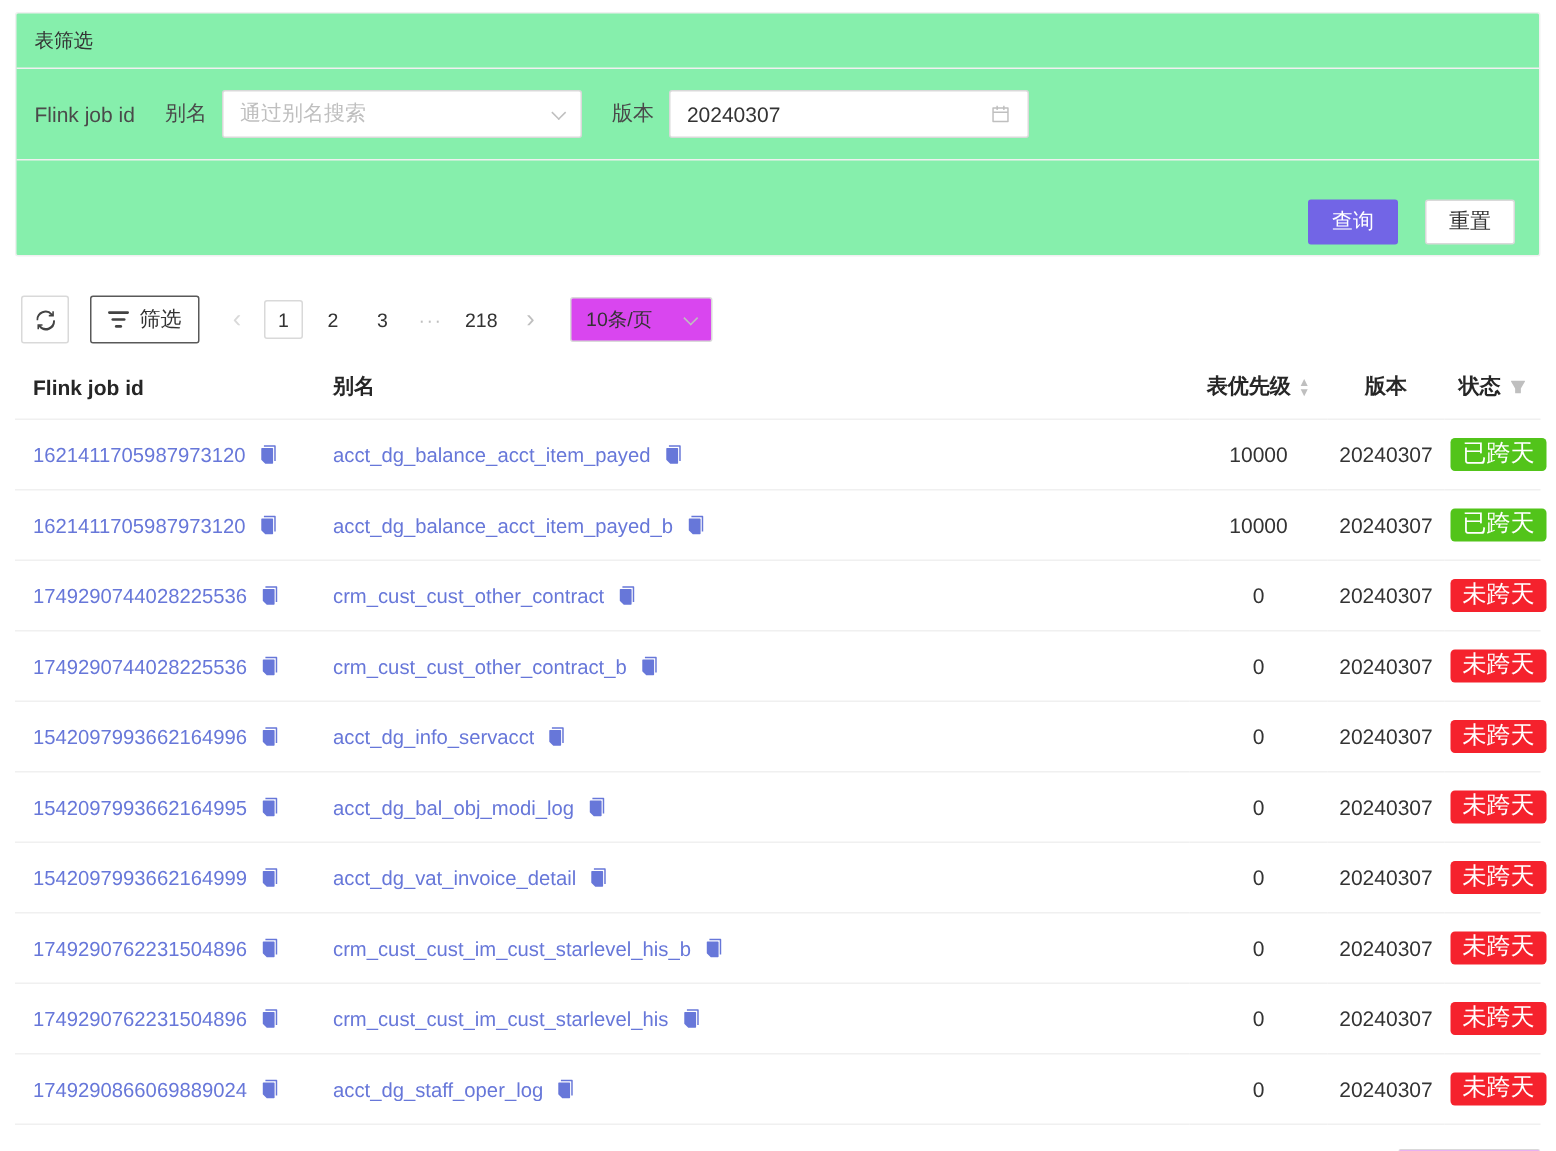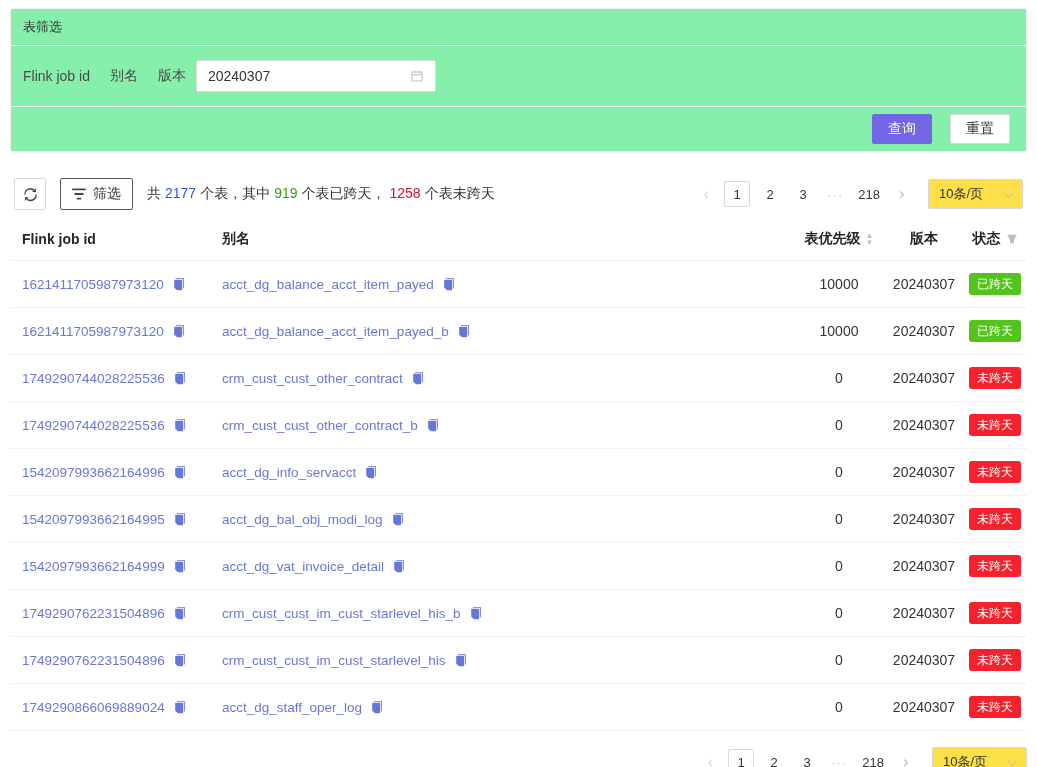--- a/index.html
+++ b/index.html
@@ -26,21 +26,21 @@
   .input-value { color:#333; }
   .chevron {
     width:7px; height:7px; flex:none;
     border-right:1.4px solid #bfbfbf; border-bottom:1.4px solid #bfbfbf;
     transform:rotate(45deg) translate(-1px,-1px);
   }
   .card-actions { display:flex; justify-content:flex-end; align-items:center; gap:18px; padding:7px 16px; }
   .btn {
     height:30px; padding:0 15px; border-radius:2px; font-size:14px;
     display:inline-flex; align-items:center; cursor:pointer;
-    border:1px solid #d9d9d9; background:#fff; color:#333;
+    border:1px solid #d9d9d9; background:#fff; color:#333;margin-top:19px;
   }
   .btn-primary { background:var(--accent-purple,#7265e6); border-color:var(--accent-purple,#7265e6); color:#fff; }
 
   
   .toolbar { display:flex; align-items:center; gap:14px; margin-top:26px; padding:0 4px; }
   .icon-btn {
     width:32px; height:32px; flex:none; border:1px solid #d9d9d9; border-radius:2px;
     background:#fff; display:flex; align-items:center; justify-content:center;
     color:#434343; cursor:pointer;
   }
@@ -62,21 +62,21 @@
     font-size:17px; color:#bfbfbf; cursor:pointer; user-select:none;
   }
   .page-arrow.disabled { color:#d9d9d9; cursor:default; }
   .page-item {
     min-width:26px; height:26px; padding:0 4px; border-radius:2px;
     display:flex; align-items:center; justify-content:center; color:#333; cursor:pointer;
   }
   .page-item.active { border:1px solid #d9d9d9; background:#fff; }
   .page-ellipsis { min-width:24px; text-align:center; color:#bfbfbf; letter-spacing:1px; }
   .page-size {
-    height:30px; border:1px solid #d9d9d9; border-radius:2px; background:#fde047;
+    height:30px; border:1px solid #d9d9d9; border-radius:2px; background:#d946ef;
     display:flex; align-items:center; gap:22px; padding:0 10px;
     font-size:13px; color:#333; cursor:pointer; margin-left:8px;
   }
   .bottom-pagination { display:flex; justify-content:flex-end; margin-top:16px; }
 
   
   table { width:100%; border-collapse:collapse; table-layout:fixed; margin-top:8px; }
   th, td { border-bottom:1px solid #f0f0f0; font-size:14px; }
   th { text-align:left; font-weight:600; color:#262626; padding:12px; }
   td { padding:12px; color:#333; }
@@ -86,40 +86,44 @@
     color:var(--link-blue,#6777d9); text-decoration:none; font-size:13.5px;
     cursor:pointer; white-space:nowrap; overflow:hidden; text-overflow:ellipsis;
   }
   .copy-icon { color:var(--link-blue,#6777d9); display:inline-flex; cursor:pointer; flex:none; }
   .th-inner { display:inline-flex; align-items:center; gap:5px; vertical-align:middle;text-align:right; }
   .sorter { display:inline-flex; flex-direction:column; color:#bfbfbf; cursor:pointer; }
   .sorter span { font-size:8px; line-height:7px; }
   .funnel { color:#bfbfbf; display:inline-flex; cursor:pointer; }
   .badge {
     display:inline-block; padding:3px 8px; border-radius:3px;
-    color:#fff; font-size:12px; line-height:16px; white-space:nowrap;
+    color:#fff; font-size:16px; line-height:16px; white-space:nowrap;
   }
   .badge[data-status="success"] { background:var(--success-green,#52c41a); }
   .badge[data-status="error"]   { background:var(--error-red,#f5222d); }
 </style>
 </head>
 <body>
 
 <div class="page">
 
   <div class="card">
     <div class="card-title">表筛选</div>
 
     <div class="card-fields">
       <div class="field">
         <span class="field-label">Flink job id</span>
       </div>
 
       <div class="field">
         <span class="field-label">别名</span>
+        <div class="select">
+          <span class="placeholder">通过别名搜索</span>
+          <span class="chevron"></span>
+        </div>
       </div>
 
       <div class="field">
         <span class="field-label">版本</span>
         <div class="input">
           <span class="input-value">20240307</span>
           <span style="display:inline-flex;color:#bfbfbf;">
             <svg width="14" height="14" viewBox="0 0 1024 1024" fill="currentColor">
                 <path d="M880 184H712v-64c0-4.4-3.6-8-8-8h-56c-4.4 0-8 3.6-8 8v64H384v-64c0-4.4-3.6-8-8-8h-56c-4.4 0-8 3.6-8 8v64H144c-17.7 0-32 14.3-32 32v664c0 17.7 14.3 32 32 32h736c17.7 0 32-14.3 32-32V216c0-17.7-14.3-32-32-32zm-40 656H184V460h656v380zm0-448H184v-136h128v48c0 4.4 3.6 8 8 8h56c4.4 0 8-3.6 8-8v-48h256v48c0 4.4 3.6 8 8 8h56c4.4 0 8-3.6 8-8v-48h128v136z"></path>
               </svg>
@@ -148,21 +152,20 @@
       <span style="display:inline-flex;color:#434343;">
         <svg width="14" height="12" viewBox="0 0 14 12" fill="currentColor">
             <rect y="0.5" width="14" height="1.8" rx="0.9"></rect>
             <rect x="2.3" y="5.1" width="9.4" height="1.8" rx="0.9"></rect>
             <rect x="4.6" y="9.7" width="4.8" height="1.8" rx="0.9"></rect>
           </svg>
       </span>
       <span>筛选</span>
     </button>
 
-    <div class="summary"><span>共</span><span class="num num-blue">2177</span><span>个表，其中</span><span class="num num-green">919</span><span>个表已跨天，</span><span class="num num-red">1258</span><span>个表未跨天</span></div>
 
     <div class="pagination">
       <span class="page-arrow disabled">‹</span>
       <span class="page-item active">1</span>
       <span class="page-item">2</span>
       <span class="page-item">3</span>
       <span class="page-ellipsis">···</span>
       <span class="page-item">218</span>
       <span class="page-arrow">›</span>
       <div class="page-size">

